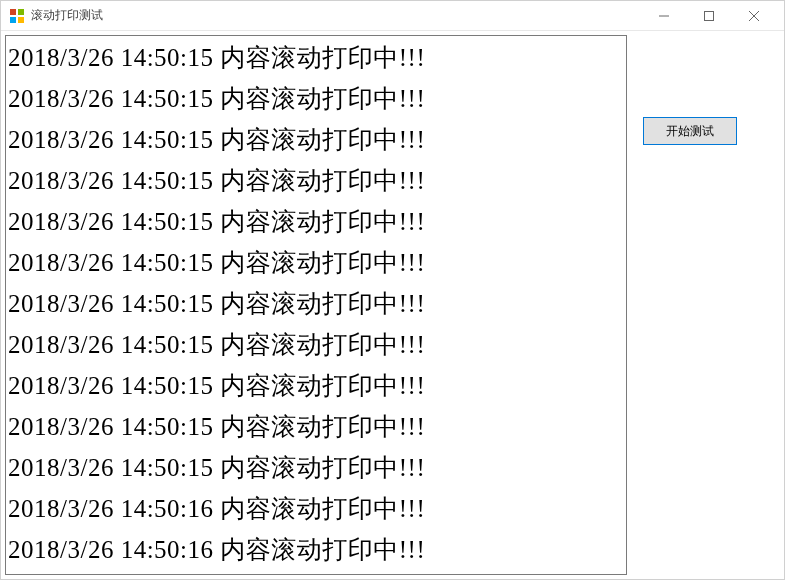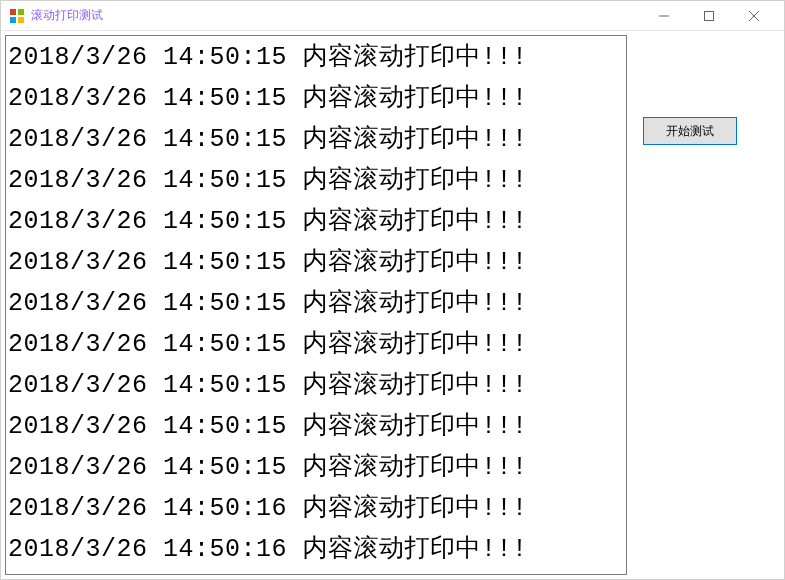--- a/index.html
+++ b/index.html
@@ -32,21 +32,21 @@
     }
     .app-icon {
       width: 16px;
       height: 16px;
       margin-right: 6px;
       display: inline-flex;
       align-items: center;
       justify-content: center;
     }
     .title-text {
-      color: #8b5cf6;
+      color: #404040;
       font-size: 12px;
       flex: 1;
     }
     .window-controls {
       display: flex;
       align-items: center;
       gap: 0;
     }
     .win-btn {
       width: 45px;
@@ -63,21 +63,21 @@
       padding: 4px;
       gap: 10px;
     }
     .log-box {
       width: 622px;
       height: 540px;
       border: 1px solid #7a7a7a;
       background: #ffffff;
       overflow-y: auto;
       overflow-x: hidden;
-      font-family: Liberation Mono, monospace;
+      font-family: Liberation Serif, serif;
       font-size: 25px;
       line-height: 41px;
       padding: 1px 2px;
       position: relative;
     }
     .log-box::-webkit-scrollbar {
       width: 17px;
     }
     .log-box::-webkit-scrollbar-track {
       background: #f0f0f0;

